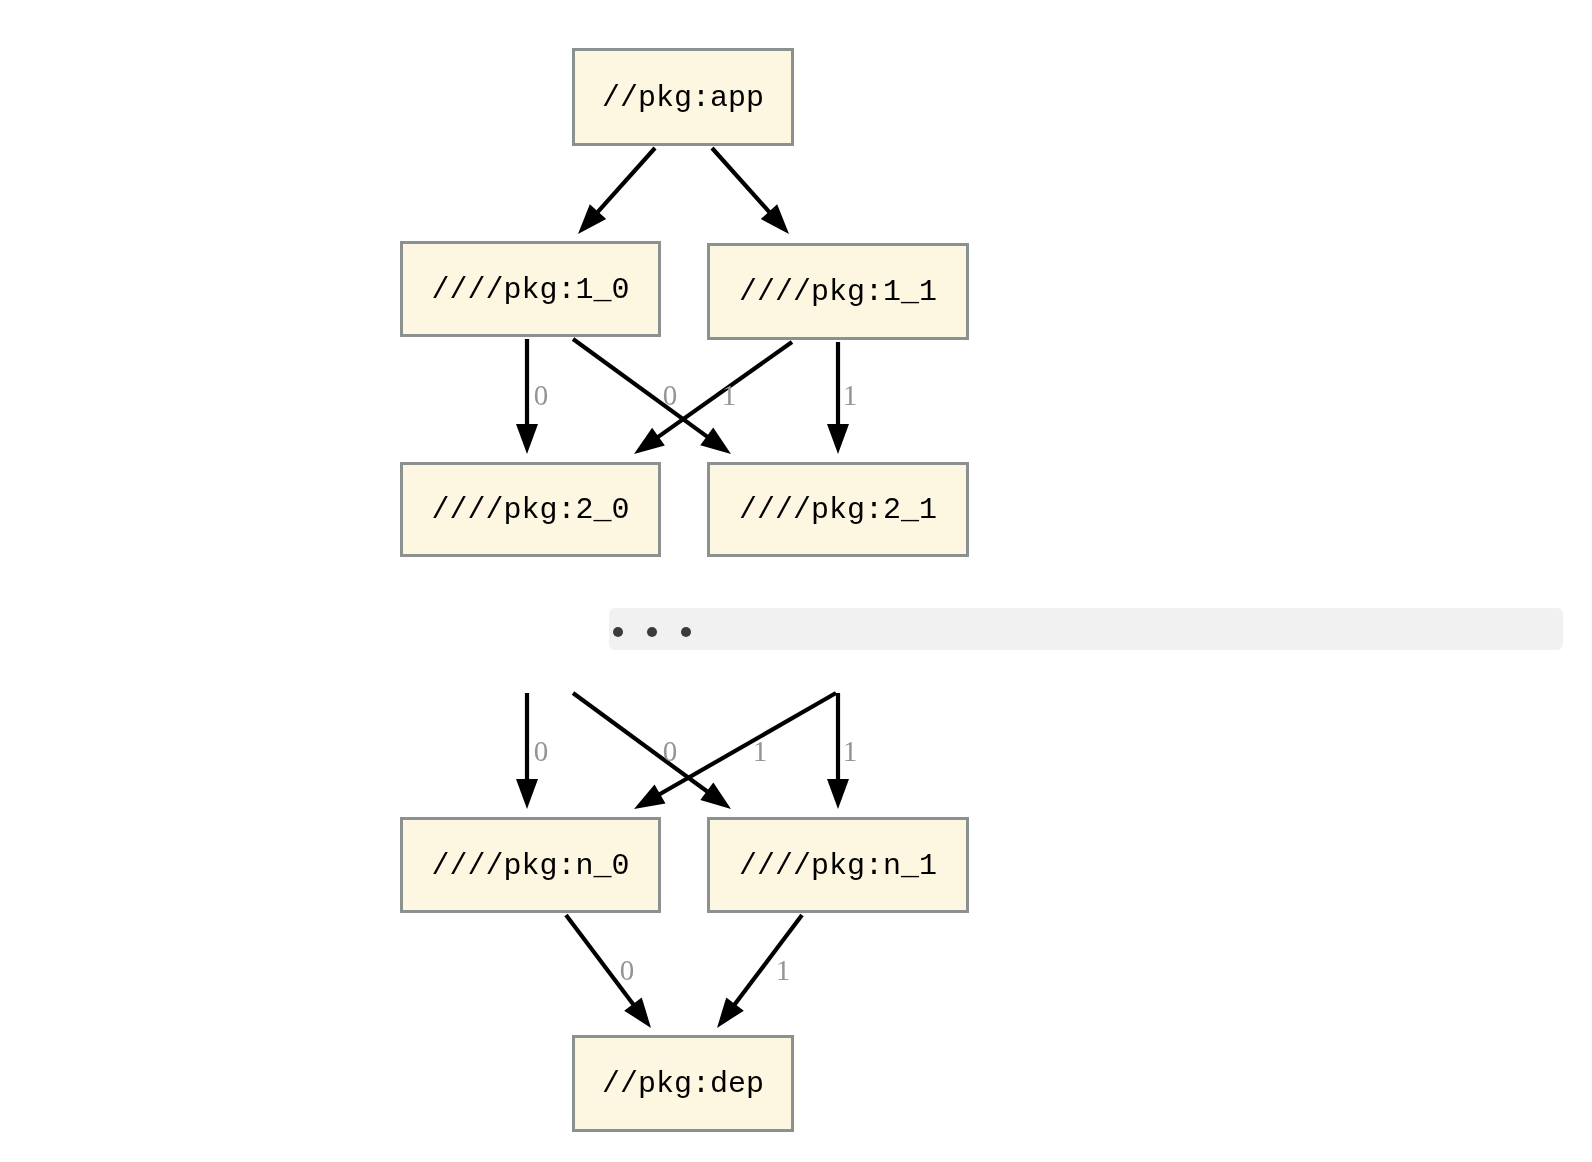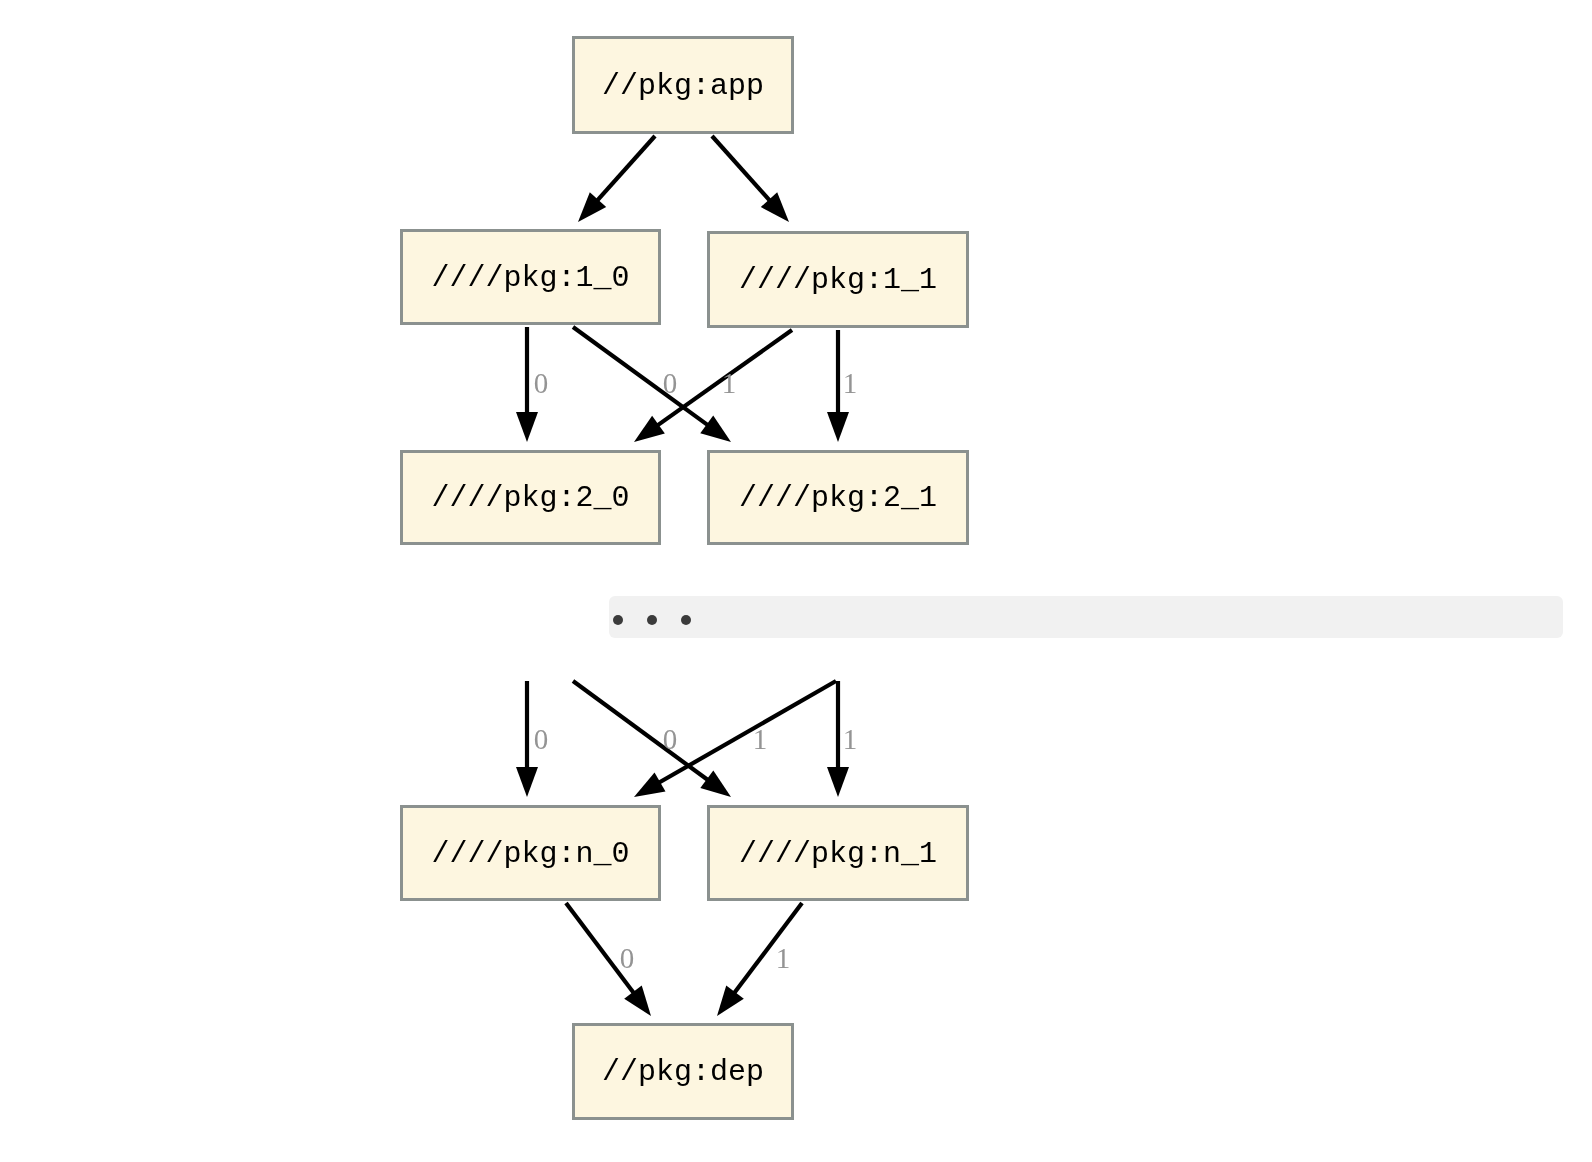--- a/index.html
+++ b/index.html
@@ -11,21 +11,21 @@
   body {
     width: 1592px;
     height: 1162px;
     font-family: "Liberation Sans", sans-serif;
     overflow: hidden;
     position: relative;
   }
   #graph-root {
     position: absolute;
     left: 0;
-    top: 0;
+    top: 12px;
     width: 1592px;
     height: 1090px;
   }
   svg#graph-canvas {
     position: absolute;
     left: 0;
     top: 0;
     width: 1592px;
     height: 1162px;
     display: block;

